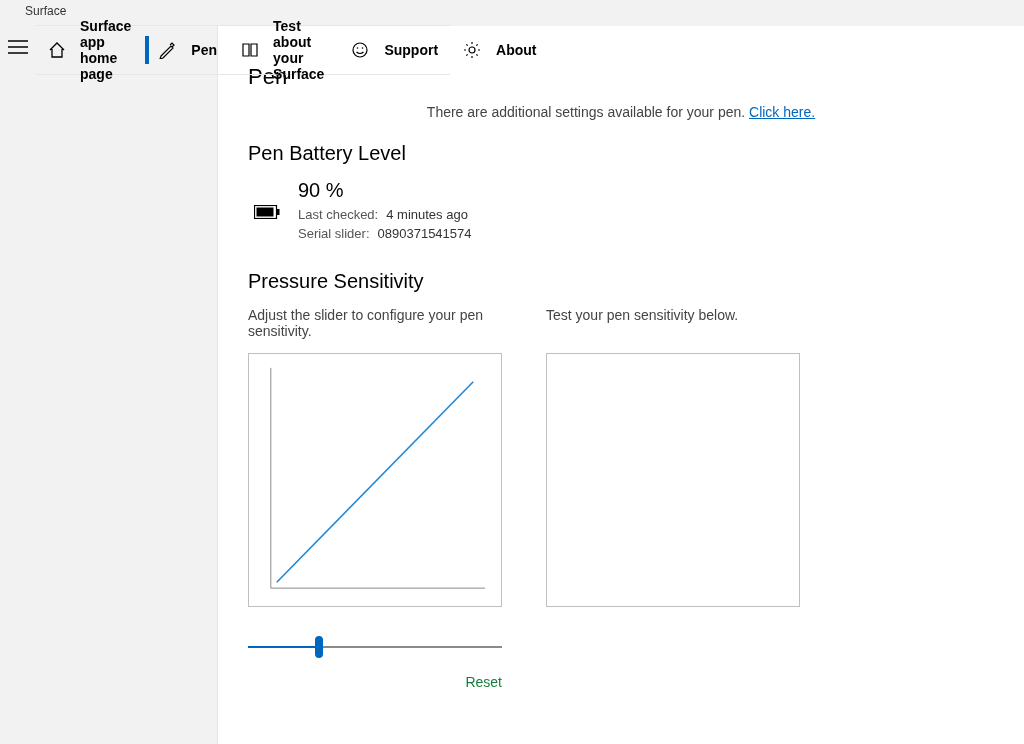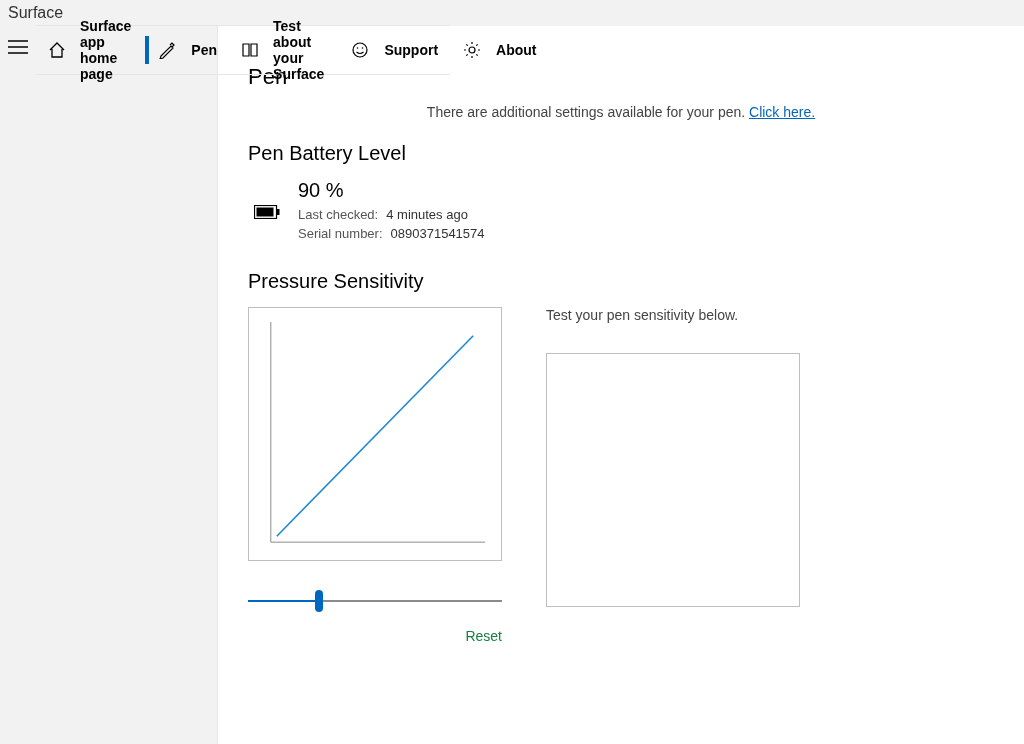--- a/index.html
+++ b/index.html
@@ -1,17 +1,17 @@
 <!DOCTYPE html>
 <html><head>
 <meta charset="utf-8">
 <style>
   * { box-sizing: border-box; margin: 0; padding: 0; }
   html, body { width: 1024px; height: 744px; overflow: hidden; font-family: "Segoe UI", Arial, sans-serif; background: #f2f2f2; color: #000; }
-  .titlebar { height: 26px; background: #f2f2f2; padding: 4px 8px; font-size: 16px; color: #333; }
+  .titlebar { height: 26px; background: #f2f2f2; padding: 4px 25px; font-size: 12px; color: #333; }
   .app { display: flex; height: 718px; }
   .sidebar { width: 218px; background: #f2f2f2; display: flex; flex-direction: row; border-right: 1px solid #e6e6e6; }
   .hamburger { padding: 14px 8px 10px 8px; }
   .hamburger svg { display: block; }
   .nav-item { display: flex; align-items: center; height: 50px; padding: 0 12px; gap: 14px; font-size: 14px; font-weight: 600; border-top: 1px solid #e6e6e6; border-bottom: 1px solid #e6e6e6; position: relative; cursor: pointer; margin-top: -1px; }
   .nav-item:first-of-type { margin-top: 14px; }
   .nav-item.selected::before { content: ""; position: absolute; left: 0; top: 10px; bottom: 10px; width: 4px; background: #0067c0; }
   .nav-spacer { flex: 1; }
   .nav-item.about { border-top: none; border-bottom: none; }
   .icon-slot { width: 20px; display: flex; justify-content: center; }
@@ -132,30 +132,31 @@
           </svg>
       </span>
       <div>
         <div class="battery-pct">90 %</div>
         <div class="kv">
           <div class="kv-row">
             <span class="k">Last checked:</span>
             <span>4 minutes ago</span>
           </div>
           <div class="kv-row">
-            <span class="k">Serial number:</span>
+            <span class="k">Serial slider:</span>
             <span>0890371541574</span>
           </div>
         </div>
       </div>
     </div>
 
     <h2 class="section-h">Pressure Sensitivity</h2>
     <div class="cols">
       <div class="col">
+        <p class="hint">Adjust the slider to configure your pen sensitivity.</p>
         <div class="chart-box">
           <svg viewBox="0 0 254 254">
             <line x1="22" y1="14" x2="22" y2="236" stroke="#8a8a8a" stroke-width="1"></line>
             <line x1="22" y1="236" x2="238" y2="236" stroke="#8a8a8a" stroke-width="1"></line>
             <line id="sens-line" x1="28" y1="230" x2="226" y2="28" stroke="#1f88d6" stroke-width="1.6"></line>
           </svg>
         </div>
         <div class="slider-row">
           <div class="slider">
             <div class="slider-track"></div>

